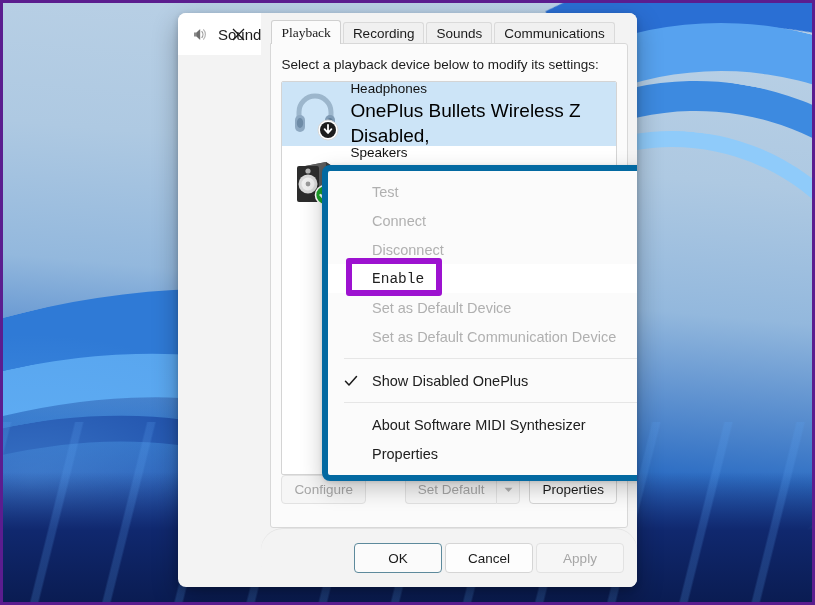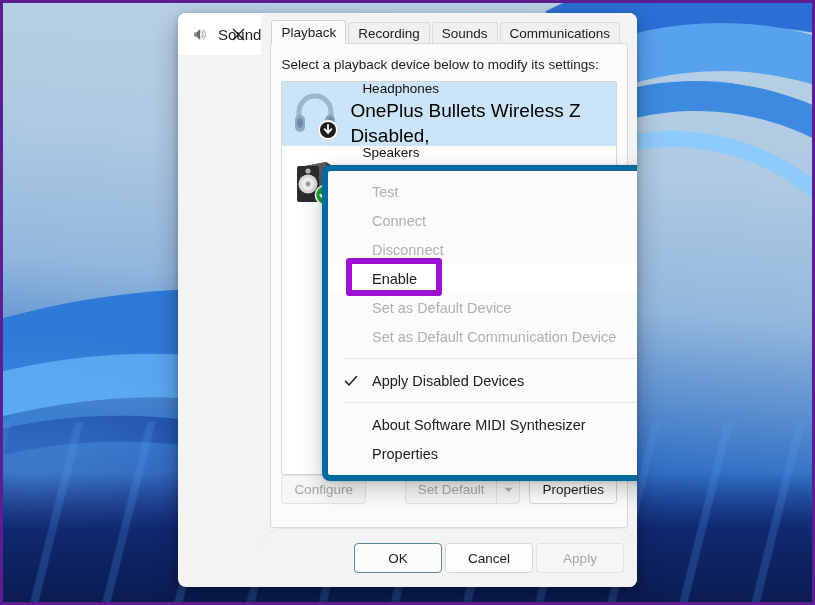--- a/index.html
+++ b/index.html
@@ -192,20 +192,21 @@
     cursor: default;
     white-space: nowrap;
   }
   .tab.active {
     background: #fbfbfb;
     border-color: #d0d0d0;
     height: 23px;
     line-height: 23px;
     position: relative;
     z-index: 3;
+    font-family: Liberation Serif, serif;
   }
   #tabpane {
     flex: 1;
     margin: 0 9px 0 9px;
     background: #fbfbfb;
     border: 1px solid #d8d8d8;
     border-radius: 0 3px 3px 3px;
     position: relative;
     display: flex;
     flex-direction: column;
@@ -244,21 +245,20 @@
     position: relative;
   }
   .device-text {
     margin-left: 8px;
     line-height: 1.33;
     overflow: hidden;
   }
   .device-name {
     font-size: 13.5px;
     color: #111111;
-    margin-left: 12px;
   }
   .device-sub {
     font-size: 19px;
     color: #000000;
     white-space: nowrap;
   }
 
   
   #action-row {
     height: 52px;
@@ -501,35 +501,35 @@
       </div>
 
     </div>
 
     <div id="context-menu">
 
       <div class="menu-item disabled">Test</div>
       <div class="menu-item disabled">Connect</div>
       <div class="menu-item disabled">Disconnect</div>
 
-      <div style="position:relative;">
+      <div style="position:relative;font-family:Liberation Mono, monospace;">
         <div class="menu-item" id="menu-item-enable">Enable</div>
         <div id="enable-highlight"></div>
       </div>
 
       <div class="menu-item disabled">Set as Default Device</div>
       <div class="menu-item disabled">Set as Default Communication Device</div>
 
       <div class="menu-sep"></div>
 
       <div class="menu-item">
         <svg class="menu-check" viewBox="0 0 14 14">
           <path d="M1.5 7.2 L5 11 L12.5 2.6" stroke="#1b1b1b" stroke-width="1.5" fill="none" stroke-linecap="round" stroke-linejoin="round"></path>
         </svg>
-        <span>Apply Disabled Devices</span>
+        <span>Show Disabled OnePlus</span>
       </div>
 
 
       <div class="menu-sep"></div>
 
       <div class="menu-item">About Software MIDI Synthesizer</div>
       <div class="menu-item">Properties</div>
 
     </div>
 

